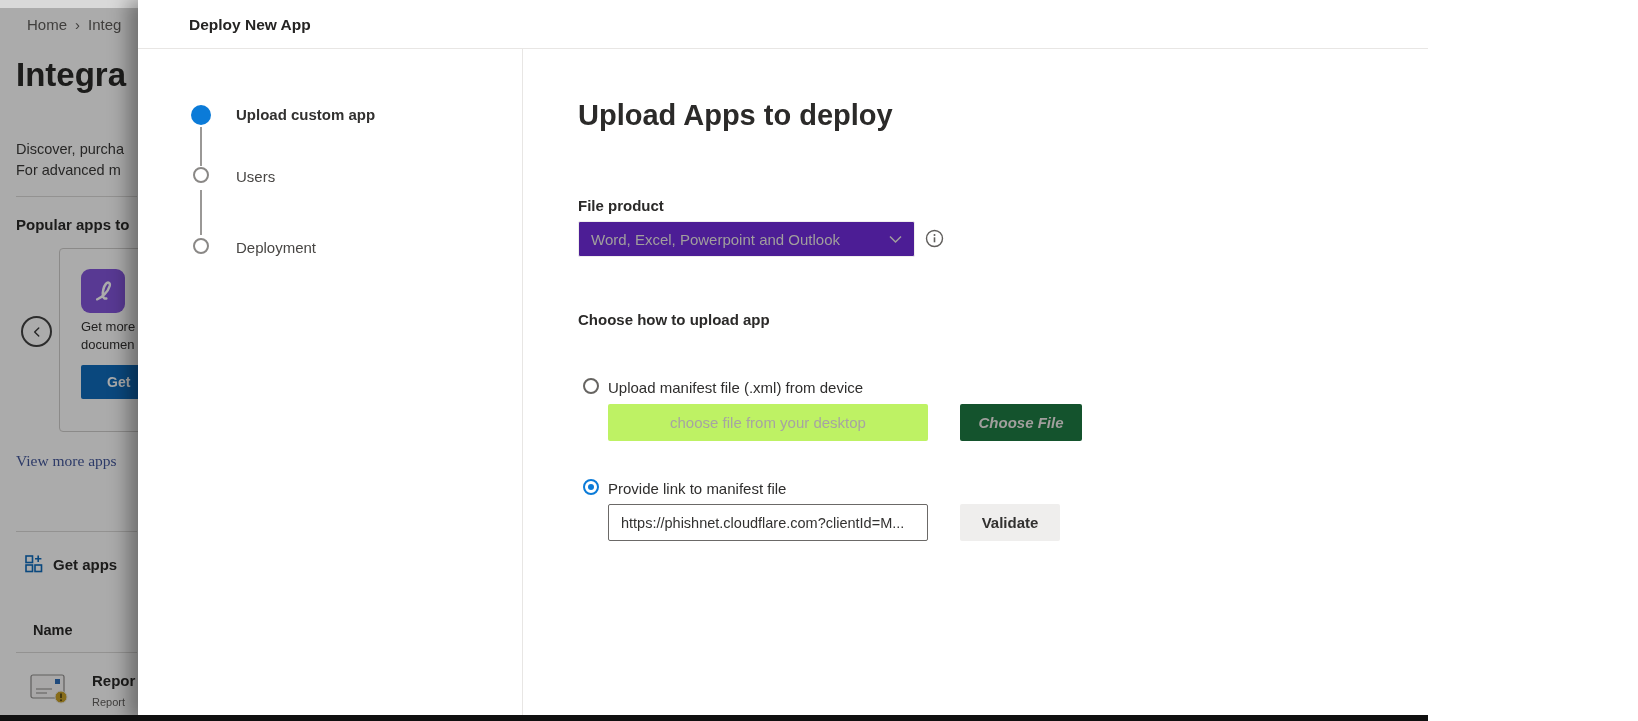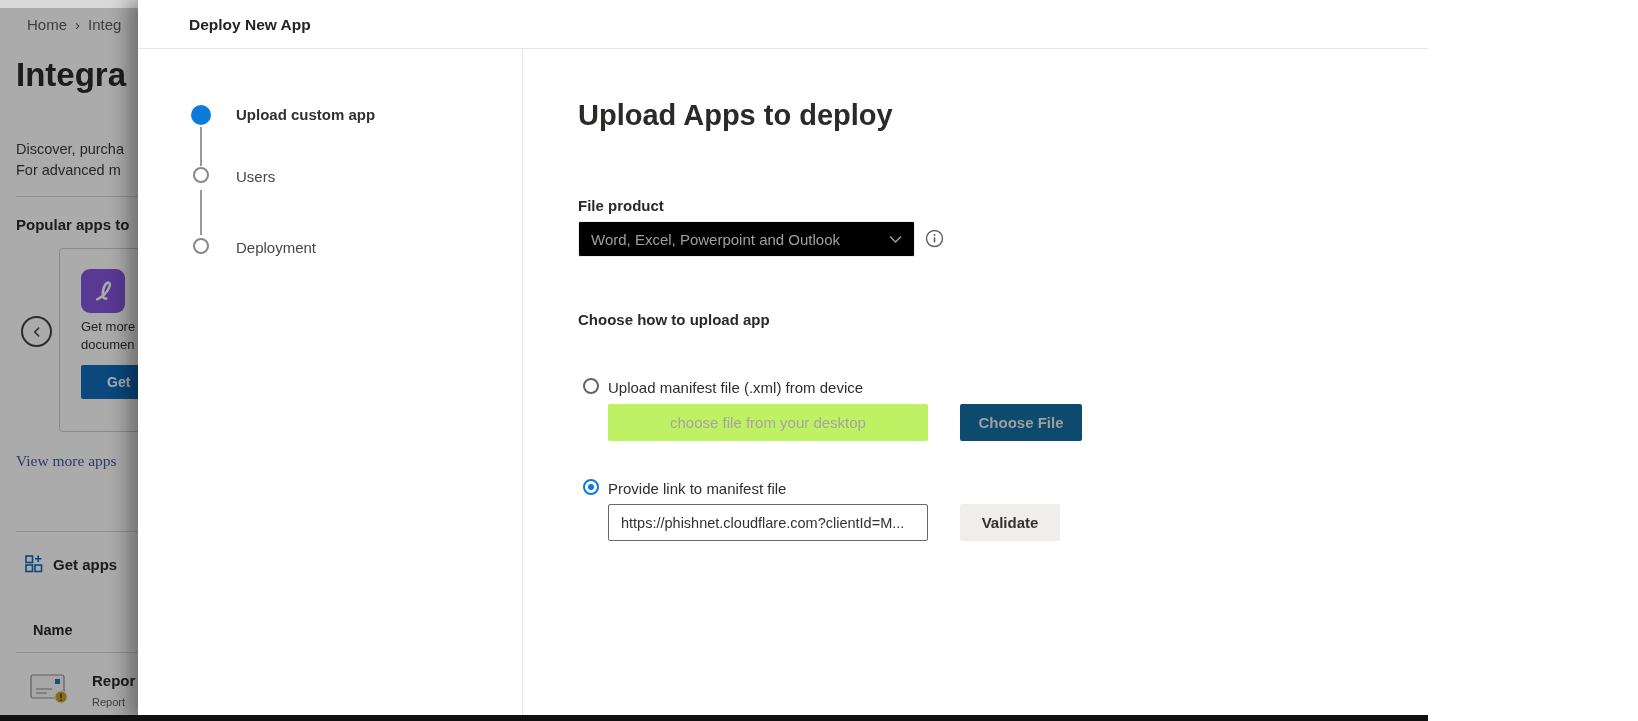--- a/index.html
+++ b/index.html
@@ -55,40 +55,40 @@
   .step-circle{position:absolute;left:55px;width:16px;height:16px;border-radius:50%;border:2px solid #8a8886;background:#fff;}
   .step-label{position:absolute;left:98px;height:20px;line-height:20px;font-size:15px;white-space:nowrap;}
   .step-label.active{font-weight:600;color:#323130;}
   .step-label.upcoming{color:#484644;}
   .step-conn{position:absolute;left:62px;width:2px;background:#9a9896;}
 
   
   .content-heading{position:absolute;left:440px;top:99px;font-size:29px;font-weight:700;color:#2b2a29;white-space:nowrap;}
   .field-label{position:absolute;left:440px;font-size:15px;font-weight:700;color:#2b2a29;white-space:nowrap;}
   .fl-host{top:197px;} .fl-choose{top:311px;}
-  .dropdown{position:absolute;left:440px;top:221px;width:337px;height:36px;background:#000000;border:1px solid #efeeed;
+  .dropdown{position:absolute;left:440px;top:221px;width:337px;height:36px;background:#4c1d95;border:1px solid #efeeed;
             border-radius:2px;display:flex;align-items:center;padding:0 12px;cursor:default;}
   .dd-value{flex:1;font-size:15px;color:#a19f9d;white-space:nowrap;overflow:hidden;}
   .info-btn{position:absolute;left:787px;top:229px;width:19px;height:19px;padding:0;border:none;background:transparent;cursor:pointer;}
 
   .radio-outer{position:absolute;width:16px;height:16px;border:2px solid #666461;border-radius:50%;background:#fff;cursor:pointer;}
   .radio-outer.selected{border-color:#0b7bd8;}
   .radio-outer.selected::after{content:"";position:absolute;inset:3px;border-radius:50%;background:#0b7bd8;}
   .radio-label{position:absolute;left:470px;height:20px;line-height:20px;font-size:15px;color:#2f2e2d;white-space:nowrap;cursor:pointer;}
   .r1{top:378px;} .r2{top:479px;}
   .ro1{left:445px;top:378px;} .ro2{left:445px;top:479px;}
 
   .file-input{position:absolute;left:470px;top:404px;width:320px;height:37px;background:#bef264;border:none;
               border-radius:2px;padding:0 12px;font-size:15px;font-family:"Liberation Sans",sans-serif;color:#323130;text-align:center;}
   .file-input::placeholder{color:#a6a4a2;opacity:1;}
   .link-input{position:absolute;left:470px;top:504px;width:320px;height:37px;background:#fff;border:1px solid #6b6967;
               border-radius:2px;padding:12px 12px;font-size:14.5px;font-family:"Liberation Sans",sans-serif;color:#323130;}
   .btn{position:absolute;height:37px;border:none;border-radius:2px;font-size:15px;font-weight:600;
        font-family:"Liberation Sans",sans-serif;cursor:pointer;}
-  .btn-choose{left:822px;top:404px;width:122px;background:#0c4a6e;color:#a19f9d;}
+  .btn-choose{left:822px;top:404px;width:122px;background:#14532d;color:#a19f9d;font-style:italic;}
   .btn-validate{left:822px;top:504px;width:100px;background:#efeeed;color:#323130;}
 
   .bottom-bar{position:absolute;left:0;top:715px;width:1638px;height:6px;background:#101010;z-index:5;}
 </style>
 </head>
 <body>
 
 <div id="screen">
 
   <div class="bg-page">

